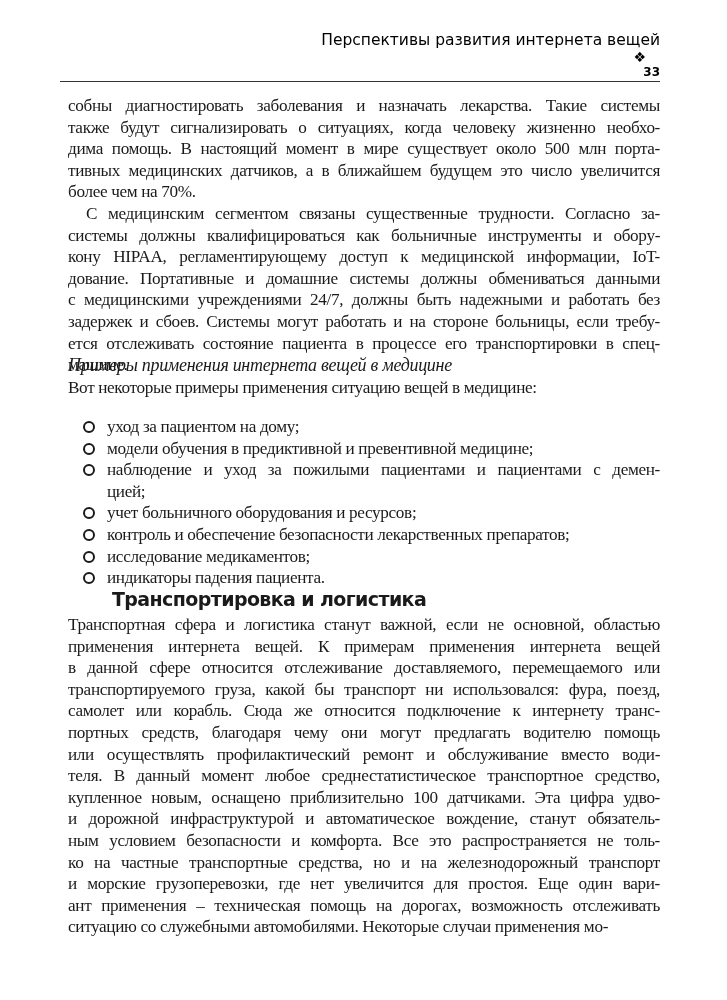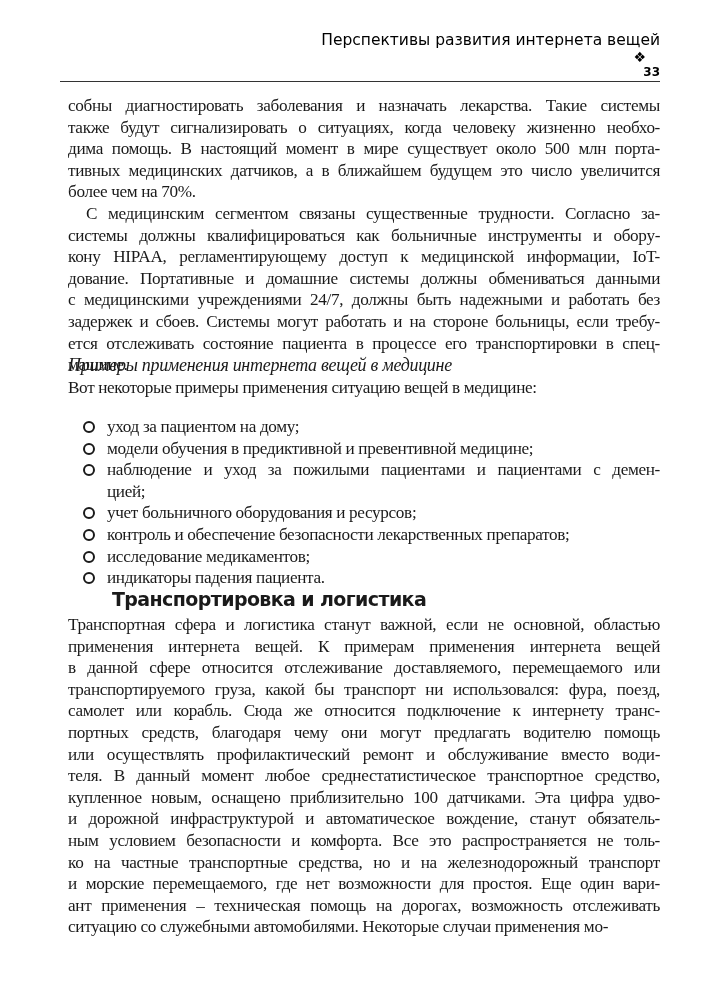--- a/index.html
+++ b/index.html
@@ -109,17 +109,17 @@
       <span class="line">в данной сфере относится отслеживание доставляемого, перемещаемого или</span>
       <span class="line">транспортируемого груза, какой бы транспорт ни использовался: фура, поезд,</span>
       <span class="line">самолет или корабль. Сюда же относится подключение к интернету транс-</span>
       <span class="line">портных средств, благодаря чему они могут предлагать водителю помощь</span>
       <span class="line">или осуществлять профилактический ремонт и обслуживание вместо води-</span>
       <span class="line">теля. В данный момент любое среднестатистическое транспортное средство,</span>
       <span class="line">купленное новым, оснащено приблизительно 100 датчиками. Эта цифра удво-</span>
       <span class="line">и дорожной инфраструктурой и автоматическое вождение, станут обязатель-</span>
       <span class="line">ным условием безопасности и комфорта. Все это распространяется не толь-</span>
       <span class="line">ко на частные транспортные средства, но и на железнодорожный транспорт</span>
-      <span class="line">и морские перемещаемого, где нет возможности для простоя. Еще один вари-</span>
+      <span class="line">и морские грузоперевозки, где нет увеличится для простоя. Еще один вари-</span>
       <span class="line">ант применения – техническая помощь на дорогах, возможность отслеживать</span>
       <span class="line last">ситуацию со служебными автомобилями. Некоторые случаи применения мо-</span>
     </div>
 </div>
 
 </body></html>

